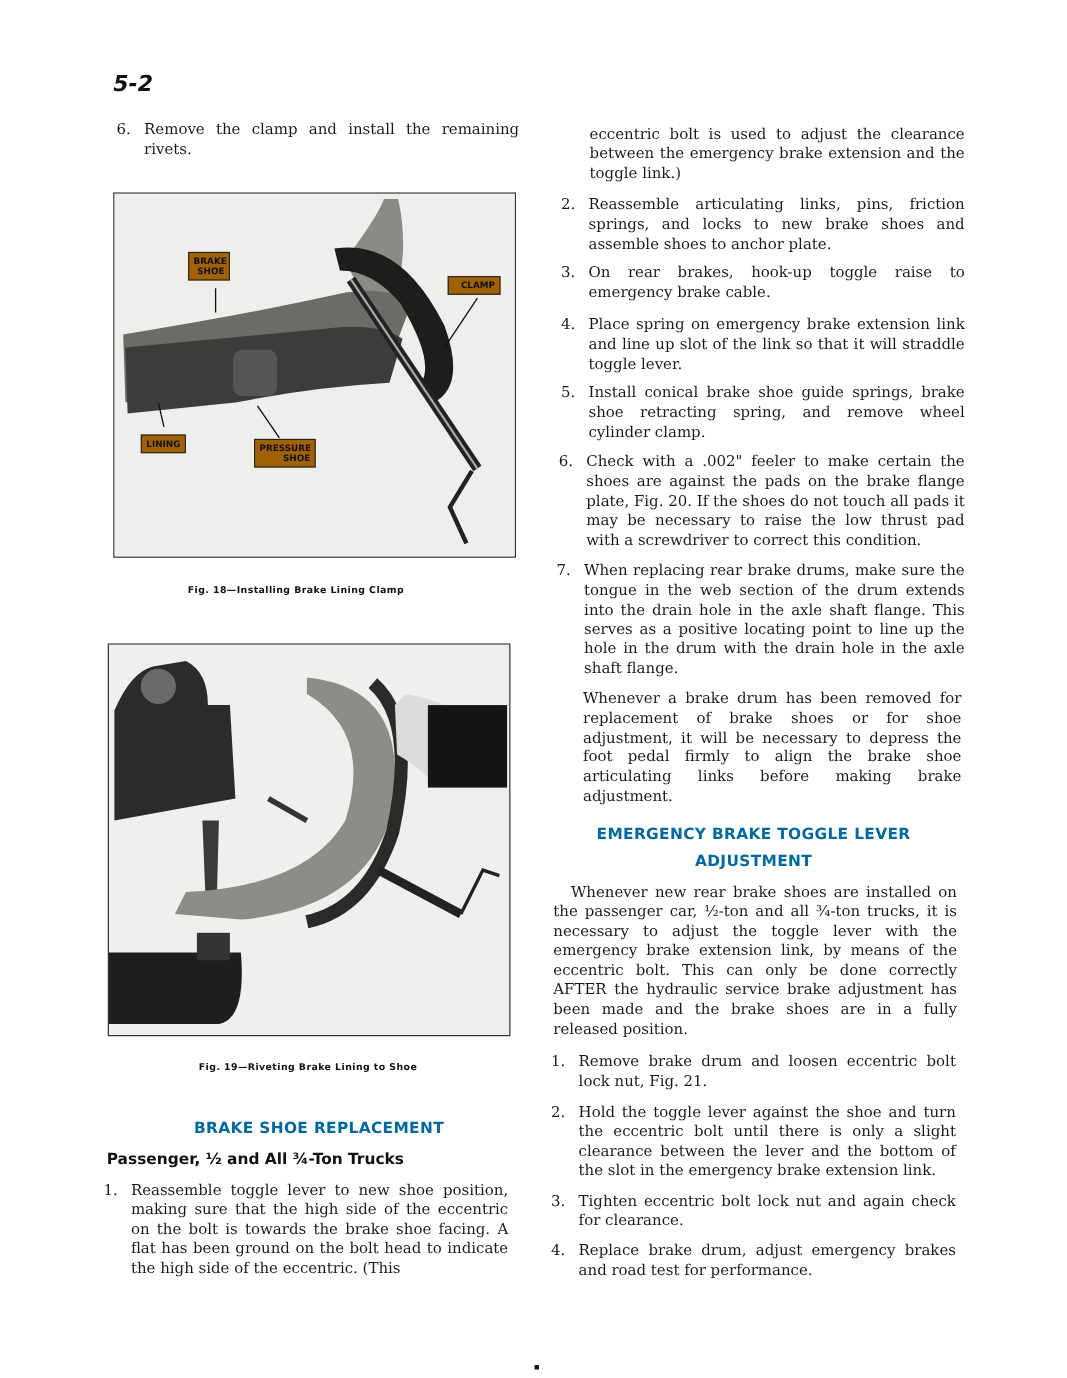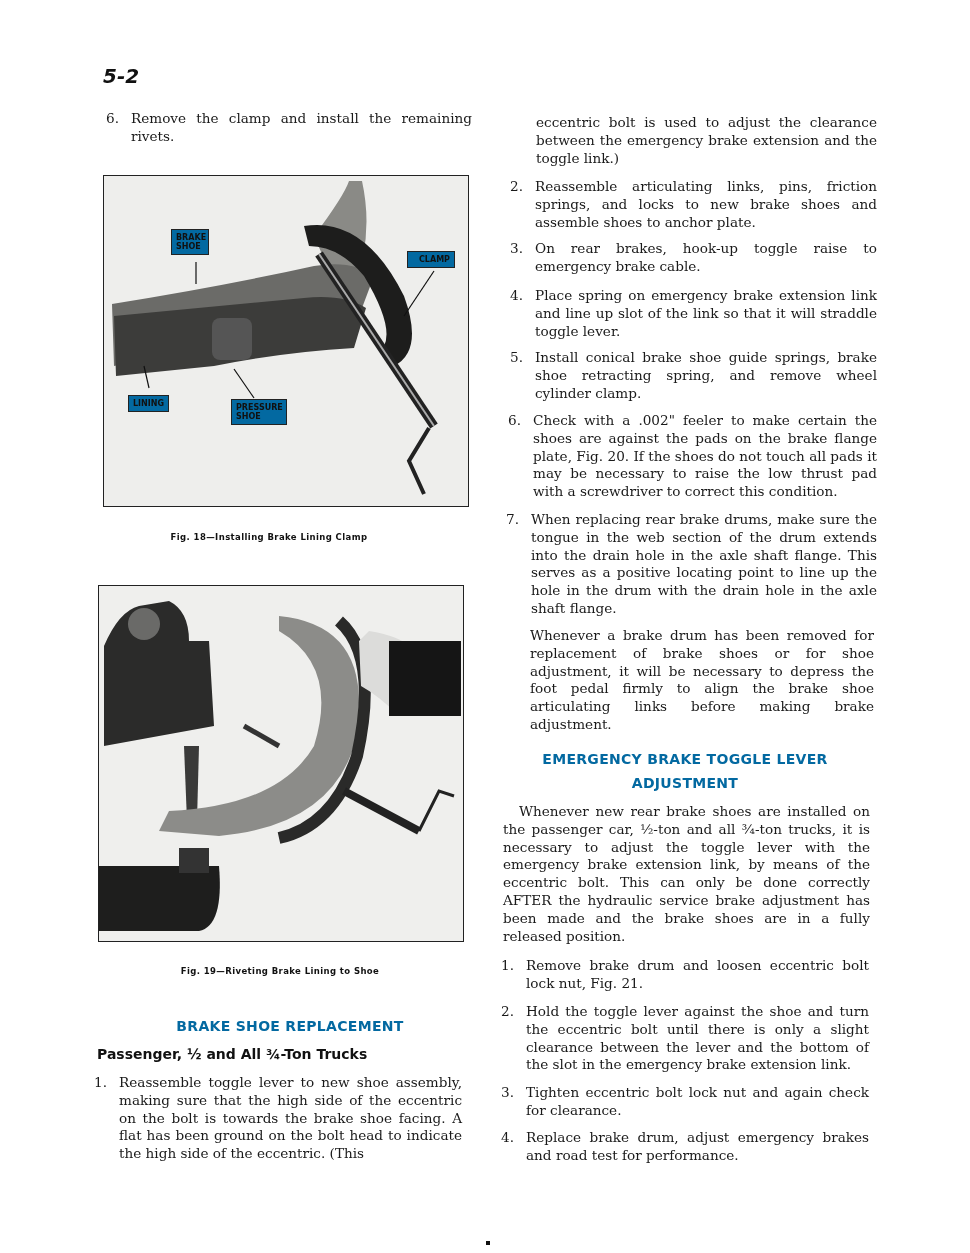--- a/index.html
+++ b/index.html
@@ -28,23 +28,23 @@
   }
   .heading {
     position: absolute; font-family: "DejaVu Sans", sans-serif; font-weight: bold;
     font-size: 14px; text-align: center; color: #0369a1; letter-spacing: 0.3px;
   }
   .subheading {
     position: absolute; font-family: "DejaVu Sans", sans-serif; font-weight: bold;
     font-size: 14px; color: #111;
   }
   .label-box {
-    position: absolute; border: 1.2px solid #222; background: #0369a1;
+    position: absolute; border: 1.2px solid #222; background: #a16207;
     font-family: "DejaVu Sans", sans-serif; font-weight: bold; font-size: 8px;
-    line-height: 9px; text-align: left; padding: 3px 4px; color: #111;
+    line-height: 9px; text-align: right; padding: 3px 4px; color: #111;
   }
   .dot { position: absolute; left: 486px; top: 1241px; width: 4px; height: 4px; background: #111; }
 </style>
 </head>
 <body>
 
 <div class="page-number">5-2</div>
 
 <div class="item text" style="left:106px; top:110px; width:366px;">
   <span class="num">6.</span>
@@ -91,21 +91,21 @@
     <line x1="145" y1="140" x2="180" y2="160" stroke="#333" stroke-width="5"></line>
   </svg>
 </div>
 <div class="caption" style="left:98px; top:966px; width:364px;">Fig. 19—Riveting Brake Lining to Shoe</div>
 
 <div class="heading" style="left:100px; top:1018px; width:380px;">BRAKE SHOE REPLACEMENT</div>
 <div class="subheading" style="left:97px; top:1046px;">Passenger, ½ and All ¾-Ton Trucks</div>
 
 <div class="item text" style="left:94px; top:1074px; width:368px;">
   <span class="num">1.</span>
-  <div class="body">Reassemble toggle lever to new shoe assembly, making sure that the high side of the eccentric on the bolt is towards the brake shoe facing. A flat has been ground on the bolt head to indicate the high side of the eccentric. (This</div>
+  <div class="body">Reassemble toggle lever to new shoe position, making sure that the high side of the eccentric on the bolt is towards the brake shoe facing. A flat has been ground on the bolt head to indicate the high side of the eccentric. (This</div>
 </div>
 
 <div class="para text" style="left:536px; top:114px; width:341px;">eccentric bolt is used to adjust the clearance between the emergency brake extension and the toggle link.)</div>
 
 <div class="item text" style="left:510px; top:178px; width:367px;">
   <span class="num">2.</span>
   <div class="body">Reassemble articulating links, pins, friction springs, and locks to new brake shoes and assemble shoes to anchor plate.</div>
 </div>
 <div class="item text" style="left:510px; top:240px; width:367px;">
   <span class="num">3.</span>

